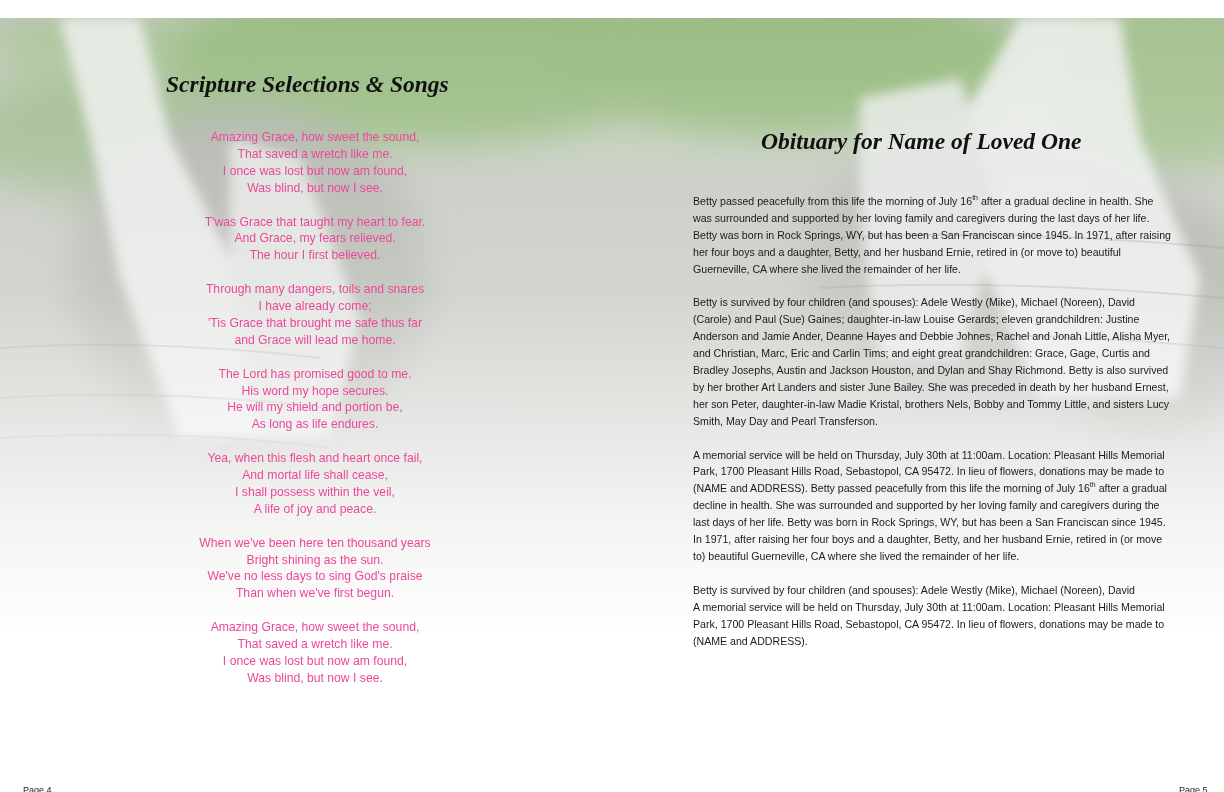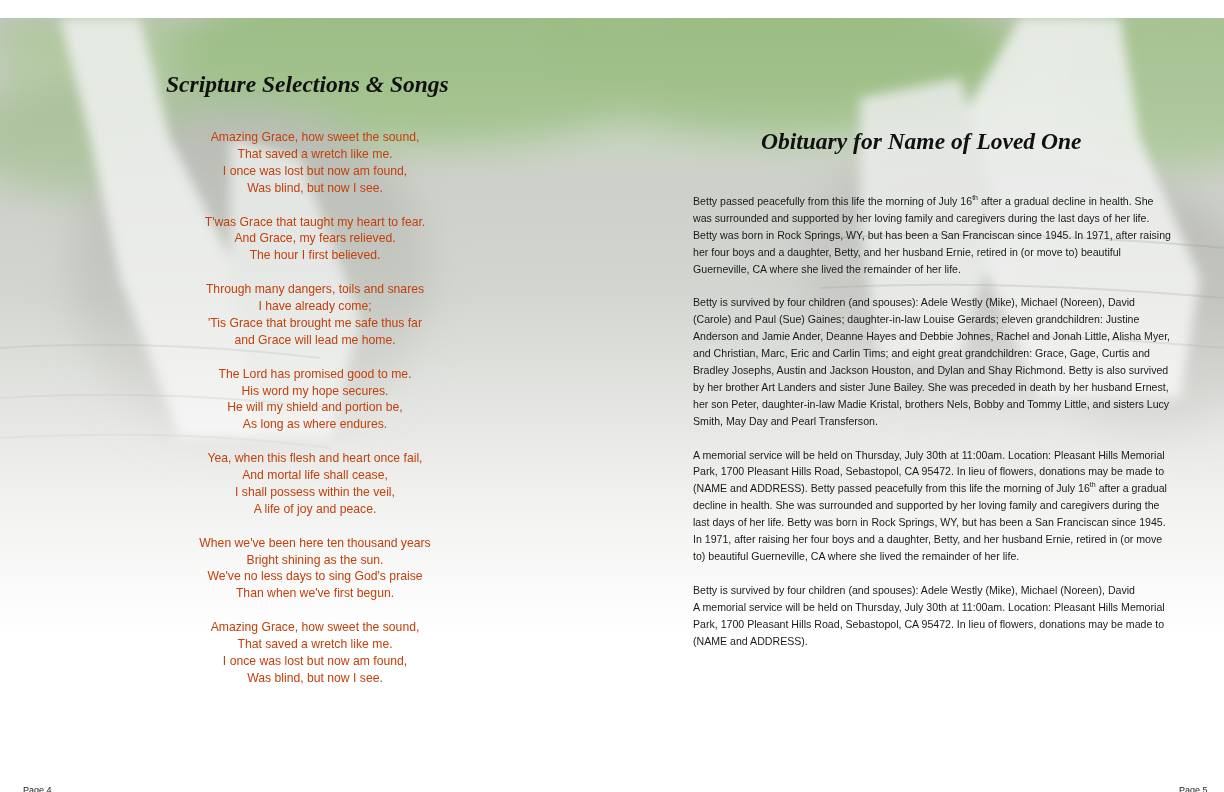--- a/index.html
+++ b/index.html
@@ -8,21 +8,21 @@
   .spread { position:absolute; left:0; top:18px; width:1224px; height:792px; overflow:hidden; }
   .bg { position:absolute; left:0; top:0; width:1224px; height:792px; }
   .page { position:absolute; top:0; height:792px; width:612px; }
   .page.left { left:0; }
   .page.right { left:612px; }
   .heading { position:absolute; font-family:"Liberation Serif", serif; font-style:italic; font-weight:bold;
              color:#111; white-space:nowrap; }
   .left .heading { left:166px; top:53px; font-size:23.5px; }
   .right .heading { left:149px; top:110px; font-size:23.5px; }
   .song { position:absolute; left:190px; top:111px; width:250px; text-align:center;
-          font-size:12.2px; line-height:16.9px; color:#c2410c; }
+          font-size:12.2px; line-height:16.9px; color:#ec4899; }
   .stanza { margin:0 0 16.9px 0; }
   .stanza div { white-space:nowrap; }
   .obit { position:absolute; left:81px; top:175px; width:480px; font-size:10.6px; line-height:16.9px; color:#1a1a1a; }
   .obit p { margin:0 0 16.9px 0; }
   .obit sup { font-size:7px; line-height:0; vertical-align:super; }
   .pnum { position:absolute; top:767px; font-size:9px; color:#222; }
   .left .pnum { left:23px; }
   .right .pnum { left:567px; }
 </style>
 </head>
@@ -98,21 +98,21 @@
       <div class="stanza">
         <div>Through many dangers, toils and snares</div>
         <div>I have already come;</div>
         <div>'Tis Grace that brought me safe thus far</div>
         <div>and Grace will lead me home.</div>
       </div>
       <div class="stanza">
         <div>The Lord has promised good to me.</div>
         <div>His word my hope secures.</div>
         <div>He will my shield and portion be,</div>
-        <div>As long as where endures.</div>
+        <div>As long as life endures.</div>
       </div>
       <div class="stanza">
         <div>Yea, when this flesh and heart once fail,</div>
         <div>And mortal life shall cease,</div>
         <div>I shall possess within the veil,</div>
         <div>A life of joy and peace.</div>
       </div>
       <div class="stanza">
         <div>When we've been here ten thousand years</div>
         <div>Bright shining as the sun.</div>

